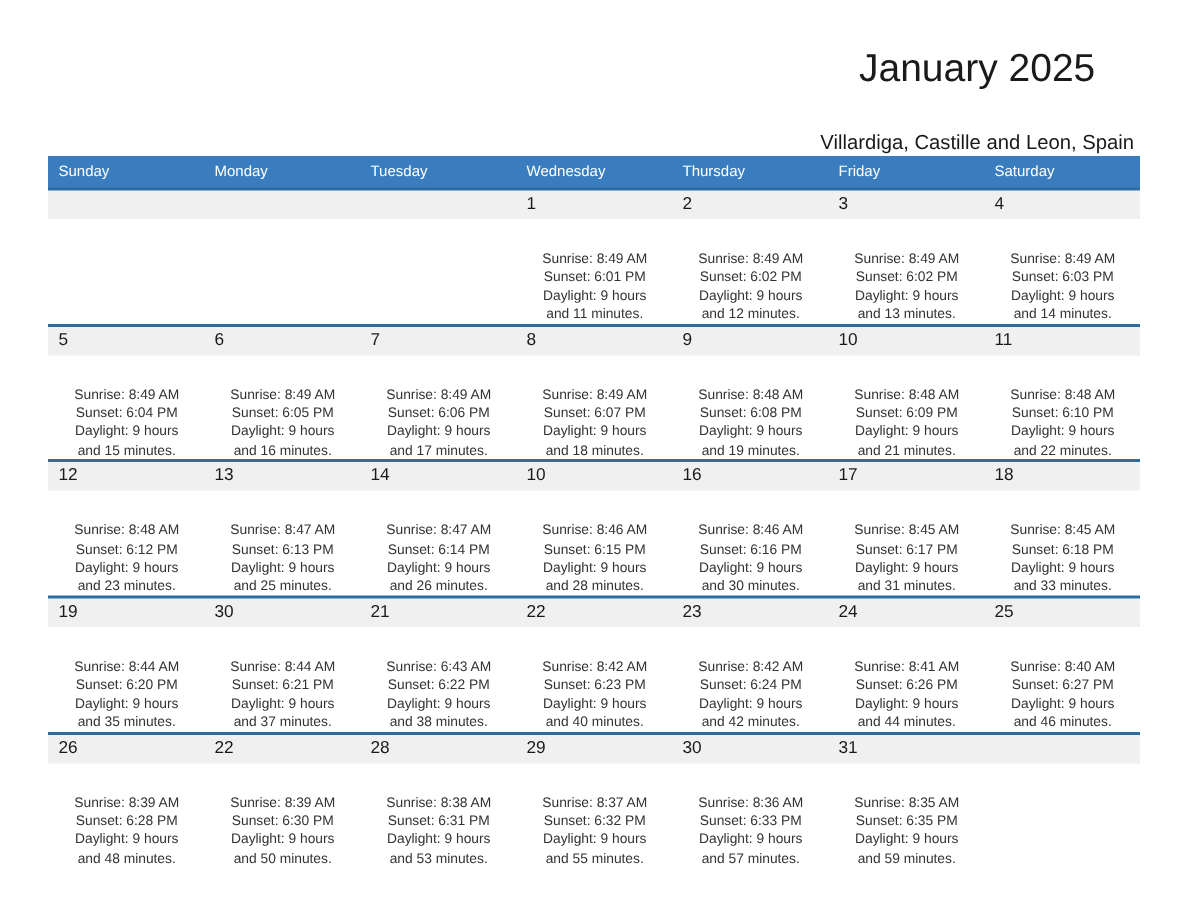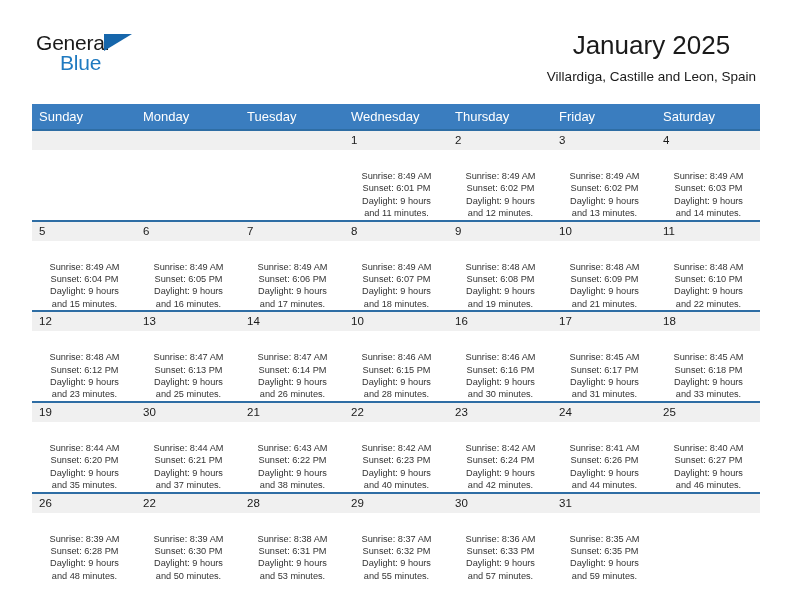--- a/index.html
+++ b/index.html
@@ -73,37 +73,37 @@
   .cal-title {
     font-size: 26px;
     color: #1a1a1a;
     line-height: 34px;
     white-space: nowrap;
   }
   .cal-subtitle {
     font-size: 13.5px;
     color: #1a1a1a;
     line-height: 20px;
-    margin-top: 5px;
+    margin-top: 23px;
     white-space: nowrap;
   }
 
   
   .calendar {
     position: absolute;
     left: 32px;
     top: 104px;
     width: 728px;
     border-collapse: collapse;
     table-layout: fixed;
   }
   .calendar th {
     background: #3a7dbf;
     color: #ffffff;
-    font-size: 13px;
+    font-size: 10px;
     font-weight: normal;
     text-align: left;
     padding: 5px 0 5px 7px;
     height: 11px;
     border: none;
   }
   .calendar td {
     vertical-align: top;
     padding: 0;
     border: none;
@@ -136,25 +136,20 @@
     white-space: nowrap;
   }
 </style>
 </head>
 <body>
 
 <div class="page">
 
   <div class="masthead">
 
-    <div class="brand">
-      <span class="brand-general">General</span>
-      <span class="brand-tri"></span>
-      <span class="brand-blue">Blue</span>
-    </div>
 
     <div class="title-block">
       <div class="cal-title">January 2025</div>
       <div class="cal-subtitle">Villardiga, Castille and Leon, Spain</div>
     </div>
 
   </div>
 
   <table class="calendar">
     <thead>

